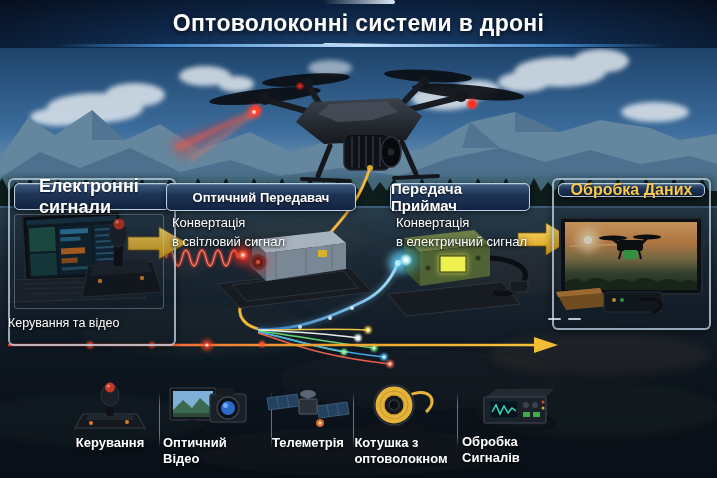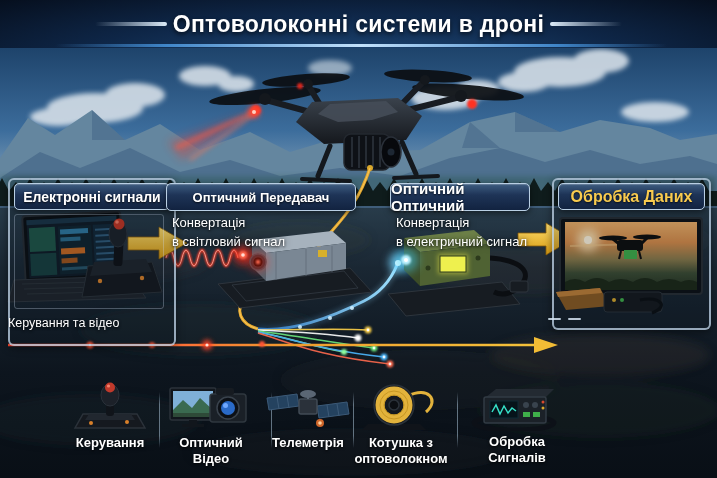--- a/index.html
+++ b/index.html
@@ -7,21 +7,21 @@
     position:relative; width:717px; height:478px; overflow:hidden;
     font-family:"Liberation Sans", sans-serif;
     background:#0d1520;
     box-shadow: inset 0 0 70px rgba(0,0,0,.65);
   }
   #scene { position:absolute; left:0; top:0; z-index:1; }
   
   .titlebar {
     position:absolute; left:0; top:0; width:717px; height:48px; z-index:4;
     background:radial-gradient(ellipse at 50% 130%, #1f4a7a 0%, #0e2647 55%, #060f1e 100%);
-    display:flex; align-items:center; justify-content:center; gap:6px;
+    display:flex; align-items:center; gap:6px;flex-direction:column;
   }
   .title-dash { width:72px; height:4px; border-radius:2px;
     background:linear-gradient(90deg, rgba(210,228,245,0), #dcebf8); }
   .title-dash.right { transform:scaleX(-1); }
   .title-text { font-size:23px; font-weight:bold; color:#ffffff; letter-spacing:.3px;
     text-shadow:0 2px 4px rgba(0,0,0,.7); }
   .title-underline { position:absolute; left:55px; top:44px; width:612px; height:3px; border-radius:2px;
     background:linear-gradient(90deg, rgba(80,140,200,0), #3f85c8 18%, #c2e1fb 50%, #3f85c8 82%, rgba(80,140,200,0)); }
   
   .panel { position:absolute; box-sizing:border-box; border:2px solid rgba(190,210,230,.78);
@@ -37,21 +37,21 @@
   .chip.gold { color:#f8cb4f; }
   .caption { position:absolute; color:#ffffff; font-weight:normal; font-size:12.5px; text-align:center;
     text-shadow:0 1px 3px rgba(0,0,0,.95); z-index:5; display:flex; align-items:center; justify-content:flex-start; gap:7px; }
   .caption .dash { width:13px; height:2px; background:rgba(215,230,244,.85); border-radius:1px; }
   .note { position:absolute; color:#ffffff; font-weight:normal; font-size:13px; line-height:19px;
     white-space:pre-line; text-shadow:0 1px 3px rgba(0,0,0,.95), 0 0 7px rgba(0,0,0,.65); z-index:5; }
   .link-label { position:absolute; color:#ffffff; font-weight:bold; font-size:14.5px;
     text-shadow:0 1px 3px rgba(0,0,0,.95), 0 0 8px rgba(0,0,0,.6); z-index:5; }
   
   .legend-item { position:absolute; display:flex; flex-direction:column; align-items:center; gap:3px; z-index:5; }
-  .legend-label { color:#ffffff; font-weight:bold; font-size:13px; line-height:16px; text-align:center;
+  .legend-label { color:#ffffff; font-weight:bold; font-size:13px; line-height:16px; 
     white-space:pre-line; text-shadow:0 1px 3px rgba(0,0,0,.95); }
   .divider { position:absolute; width:1px; z-index:4;
     background:linear-gradient(180deg, rgba(170,195,215,0), rgba(170,195,215,.55) 22%, rgba(170,195,215,.55) 78%, rgba(170,195,215,0)); }
 </style>
 </head>
 <body>
 
 <div class="stage">
 
   <svg id="scene" width="717" height="478" viewBox="0 0 717 478">
@@ -357,41 +357,41 @@
 
   <div class="titlebar">
     <div class="title-dash"></div>
     <div class="title-text">Оптоволоконні системи в дроні</div>
     <div class="title-dash right"></div>
     <div class="title-underline"></div>
   </div>
 
   <div class="panel" style="left:8px; top:178px; width:168px; height:168px;"></div>
   <div class="inner-frame" style="left:14px; top:214px; width:150px; height:95px;"></div>
-  <div class="chip" style="left:14px; top:183px; width:156px; height:27px; font-size:14px;">
+  <div class="chip" style="left:14px; top:183px; width:156px; height:27px; font-size:18px;padding-left:24px;">
     <span>Електронні сигнали</span>
   </div>
   <div class="caption" style="left:8px; top:316px; width:168px;">
     <span>Керування та відео</span>
   </div>
 
   <div class="chip" style="left:166px; top:183px; width:190px; height:28px; font-size:13px;">
     <span>Оптичний Передавач</span>
   </div>
   <div class="note" style="left:172px; top:213px;">Конвертація
 в світловий сигнал</div>
 
   <div class="chip" style="left:390px; top:183px; width:140px; height:28px; font-size:15px;">
-    <span>Оптичний Оптичний</span>
+    <span>Передача Приймач</span>
   </div>
   <div class="note" style="left:396px; top:213px;">Конвертація
 в електричний сигнал</div>
 
   <div class="panel" style="left:552px; top:178px; width:159px; height:152px;"></div>
-  <div class="chip gold" style="left:558px; top:183px; width:147px; height:27px; font-size:16px;">
+  <div class="chip gold" style="left:558px; top:183px; width:147px; height:14px; font-size:16px;">
     <span>Обробка Даних</span>
   </div>
   <div class="caption" style="left:548px; top:318px; width:168px;">
     <span class="dash"></span>
     <span class="dash"></span>
   </div>
 
 
   <div class="divider" style="left:159px; top:392px; height:56px;"></div>
   <div class="divider" style="left:271px; top:392px; height:56px;"></div>

